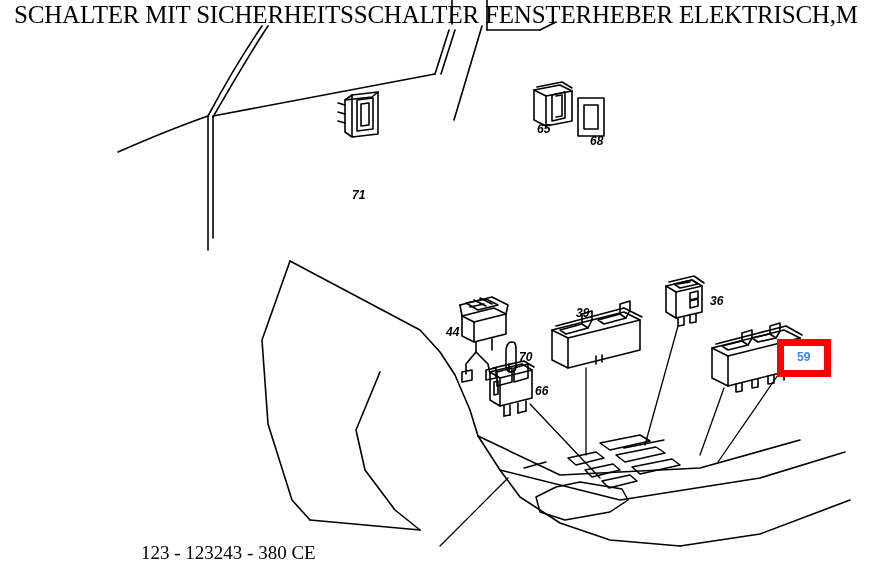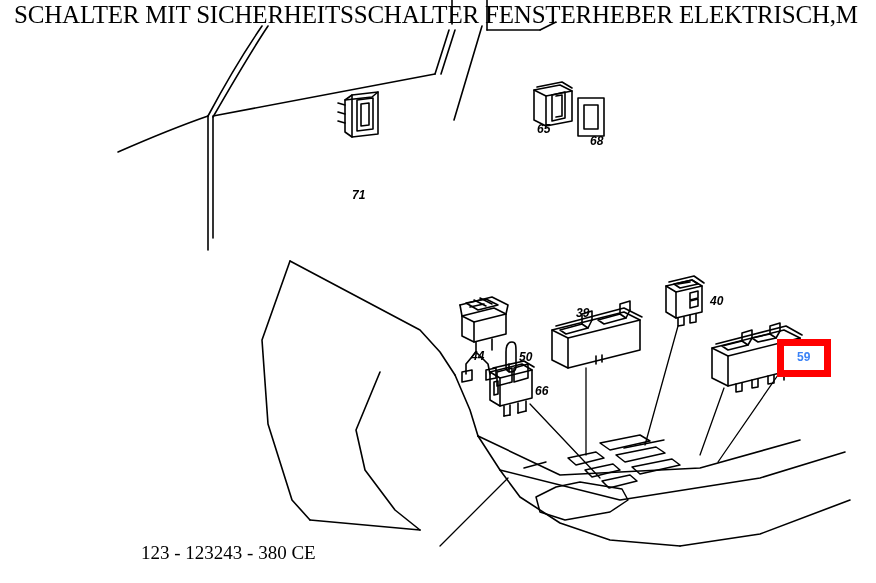--- a/index.html
+++ b/index.html
@@ -239,24 +239,24 @@
         <path d="M778,375 L718,462"></path>
         <path d="M508,478 L440,546"></path>
       </g>
 
     </g>
   </svg>
 
   <div class="callout" style="left:352px; top:141px;margin-top:48px;">71</div>
   <div class="callout" style="left:537px; top:123px;">65</div>
   <div class="callout" style="left:590px; top:135px;">68</div>
-  <div class="callout" style="left:471px; top:326px;margin-top:24px;">44</div>
-  <div class="callout" style="left:519px; top:351px;">50</div>
+  <div class="callout" style="left:446px; top:326px;">44</div>
+  <div class="callout" style="left:519px; top:351px;">70</div>
   <div class="callout" style="left:535px; top:385px;">66</div>
   <div class="callout" style="left:576px; top:307px;">39</div>
-  <div class="callout" style="left:710px; top:295px;">40</div>
+  <div class="callout" style="left:710px; top:295px;">36</div>
 
   <div id="highlight-box"></div>
   <div id="highlight-label">59</div>
 
   <div id="caption">123 - 123243 - 380 CE</div>
 
 </div>
 
 </body></html>

